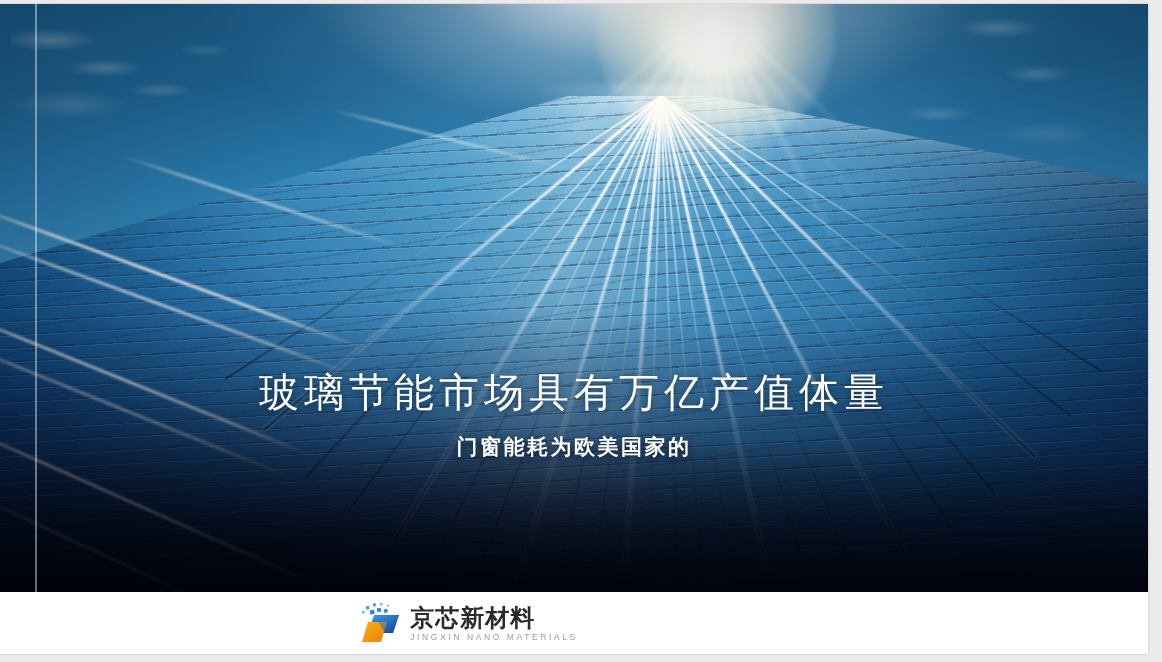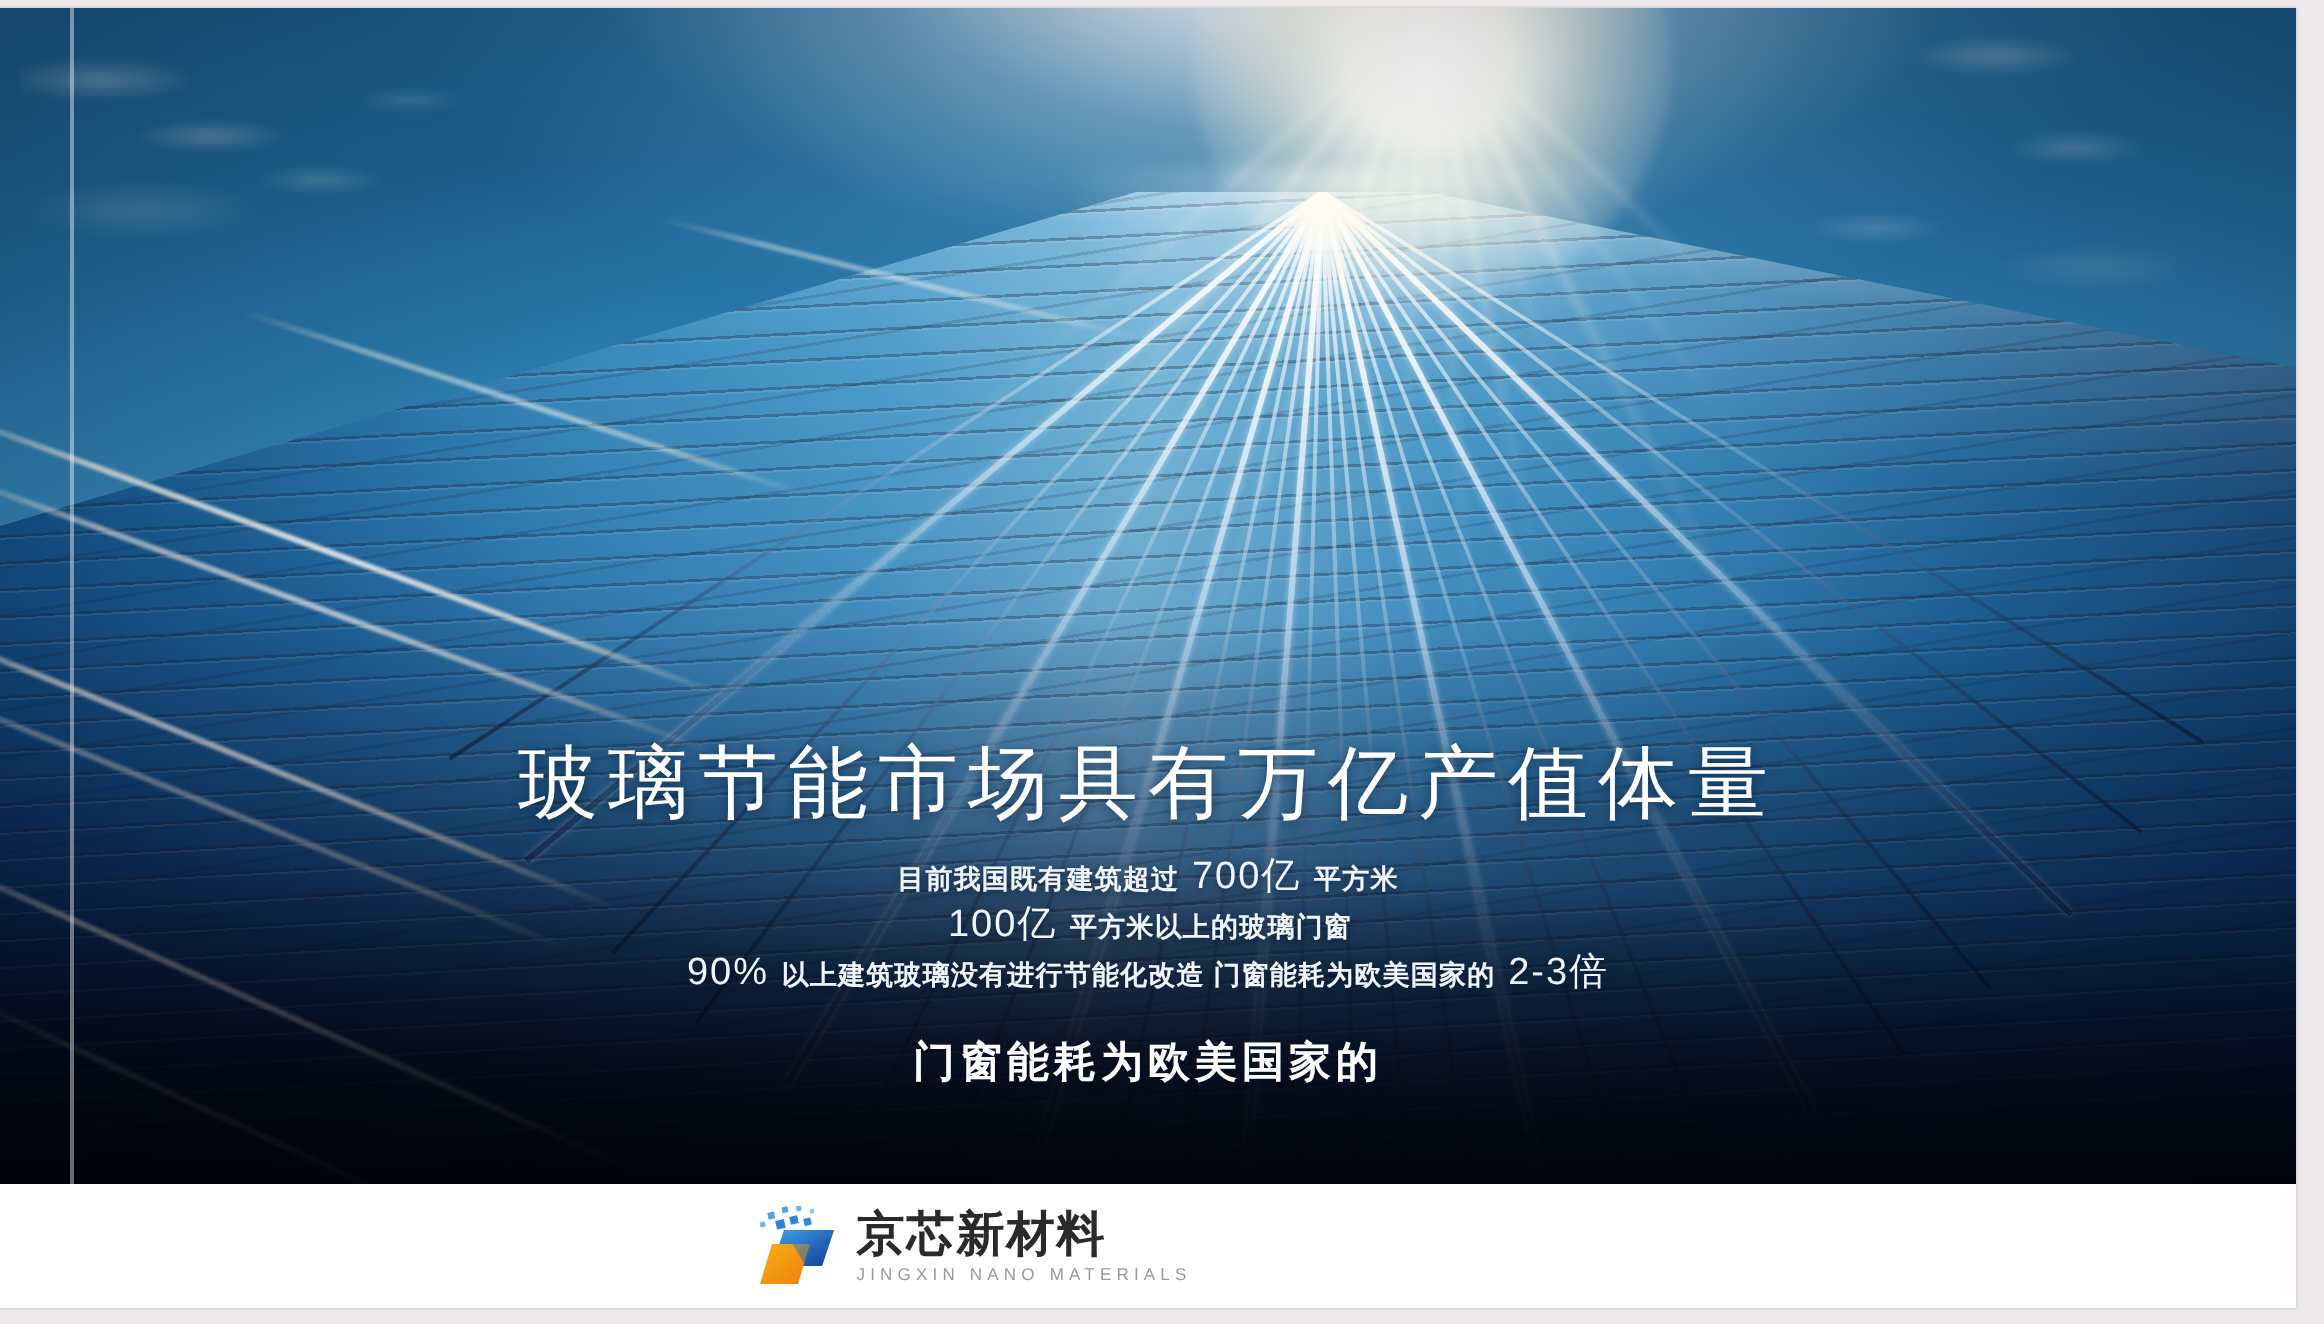--- a/index.html
+++ b/index.html
@@ -287,21 +287,20 @@
   .footer {
     position: absolute;
     left: 0;
     top: 588px;
     width: 932px;
     height: 62px;
     background: #ffffff;
     display: flex;
     align-items: center;
     justify-content: center;
-    margin-left: 18px;
   }
   .logo {
     display: flex;
     align-items: center;
     gap: 10px;
   }
   .logo-mark { width: 46px; height: 42px; display: block; }
   .logo-text { display: flex; flex-direction: column; justify-content: center; }
   .logo-cn {
     font-size: 24px;
@@ -387,36 +386,20 @@
           <div class="ray" style="transform: rotate(48deg); opacity: 0.5; height: 350px;"></div>
         </div>
       <div class="sun-core"></div>
 
       <div class="vignette"></div>
       <div class="guide-line"></div>
     </div>
 
     <div class="text-block">
       <div class="headline">玻璃节能市场具有万亿产值体量</div>
-      <div class="sub-lines">
-        <div class="sub-line">
-          <span>目前我国既有建筑超过</span>
-          <span class="num">700亿</span>
-          <span>平方米</span>
-        </div>
-        <div class="sub-line">
-          <span class="num">100亿</span>
-          <span>平方米以上的玻璃门窗</span>
-        </div>
-        <div class="sub-line">
-          <span class="num">90%</span>
-          <span>以上建筑玻璃没有进行节能化改造 门窗能耗为欧美国家的</span>
-          <span class="num">2-3倍</span>
-        </div>
-      </div>
       <div class="kicker">门窗能耗为欧美国家的</div>
     </div>
 
     <div class="footer">
       <div class="logo">
         <svg class="logo-mark" viewBox="0 0 46 42">
           <defs>
             <linearGradient id="gblue" x1="0" y1="0" x2="1" y2="1">
               <stop offset="0%" stop-color="#3aa0e8"></stop>
               <stop offset="100%" stop-color="#143b8f"></stop>

